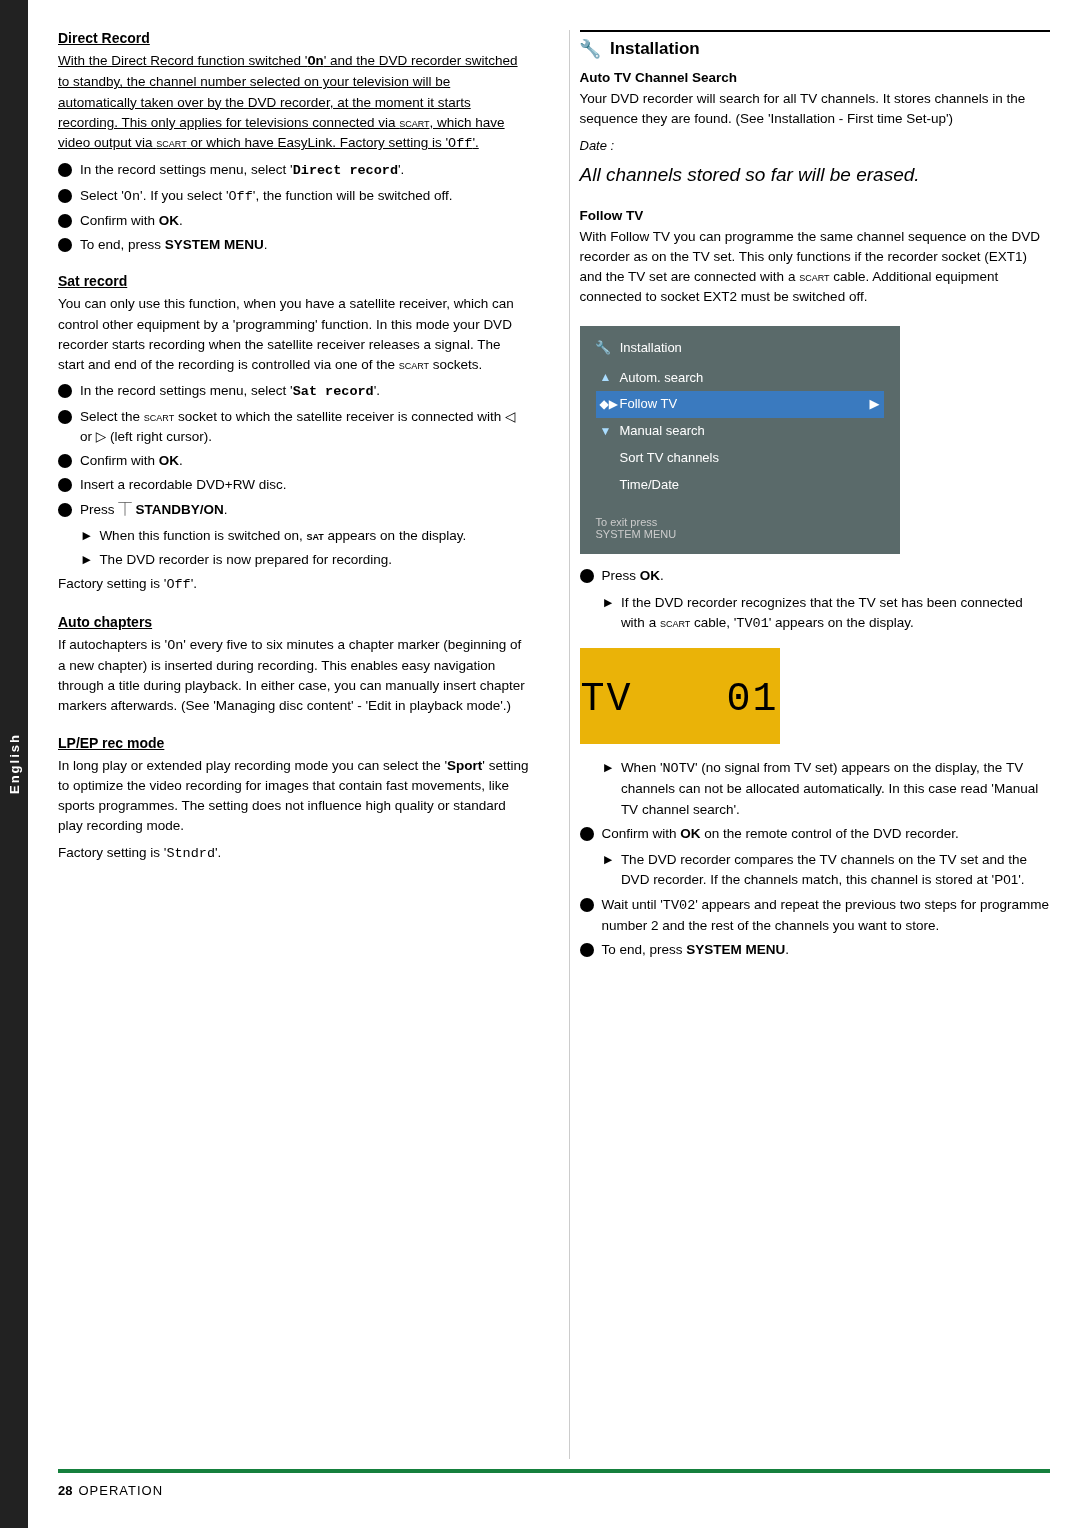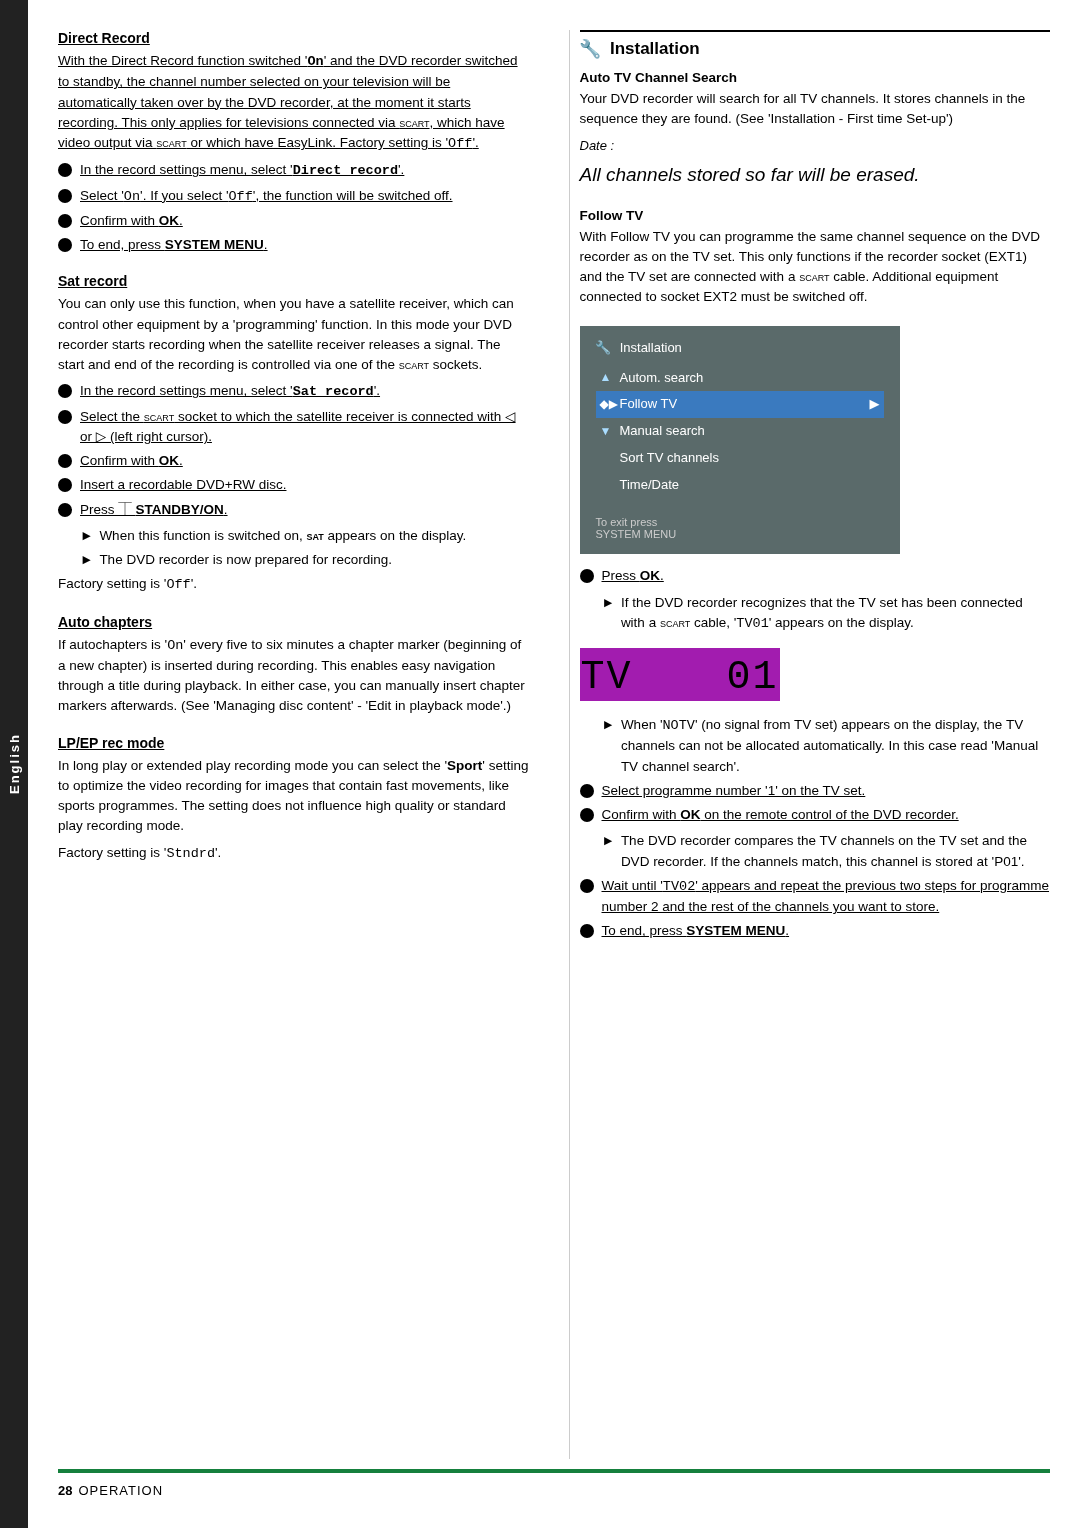--- a/index.html
+++ b/index.html
@@ -79,21 +79,20 @@
     p {
       line-height: 1.5;
       margin-bottom: 6px;
       font-size: 13.5px;
     }
 
     ul.bullet-list {
       list-style: none;
       padding-left: 0;
       margin-bottom: 6px;
-      text-decoration: underline;
     }
 
     ul.bullet-list li {
       display: flex;
       align-items: flex-start;
       margin-bottom: 4px;
       font-size: 13.5px;
       line-height: 1.5;
     }
 
@@ -186,23 +185,23 @@
 
     .menu-box .menu-footer {
       text-align: left;
       margin-top: 18px;
       font-size: 11px;
       color: #ccc;
     }
 
     
     .tv-display-box {
-      background: #a21caf;
+      background: #eab308;
       width: 200px;
-      height: 53px;
+      height: 96px;
       display: flex;
       align-items: center;
       justify-content: center;
       margin: 14px 0;
       font-size: 36px;
       font-family: 'Courier New', monospace;
       color: #000;
       letter-spacing: 4px;
     }
 
@@ -411,24 +410,20 @@
         <div class="tv-display-box">
           <span style="font-family:'Courier New',monospace;font-size:40px;letter-spacing:2px;">T​V&nbsp;&nbsp;​　0​1</span>
         </div>
 
         <div class="arrow-sub">
           <span class="arr">►</span>
           <span>When '<span style="font-family:'Courier New',monospace;">NOTV</span>' (no signal from TV set) appears on the display, the TV channels can not be allocated automatically. In this case read 'Manual TV channel search'.</span>
         </div>
 
         <ul class="bullet-list">
-          <li>
-            <span class="bullet"></span>
-            <span>Select programme number '1' on the TV set.</span>
-          </li>
           <li>
             <span class="bullet"></span>
             <span>Confirm with <span class="bold">OK</span> on the remote control of the DVD recorder.</span>
           </li>
         </ul>
         <div class="arrow-sub">
           <span class="arr">►</span>
           <span>The DVD recorder compares the TV channels on the TV set and the DVD recorder. If the channels match, this channel is stored at 'P01'.</span>
         </div>
         <ul class="bullet-list">

